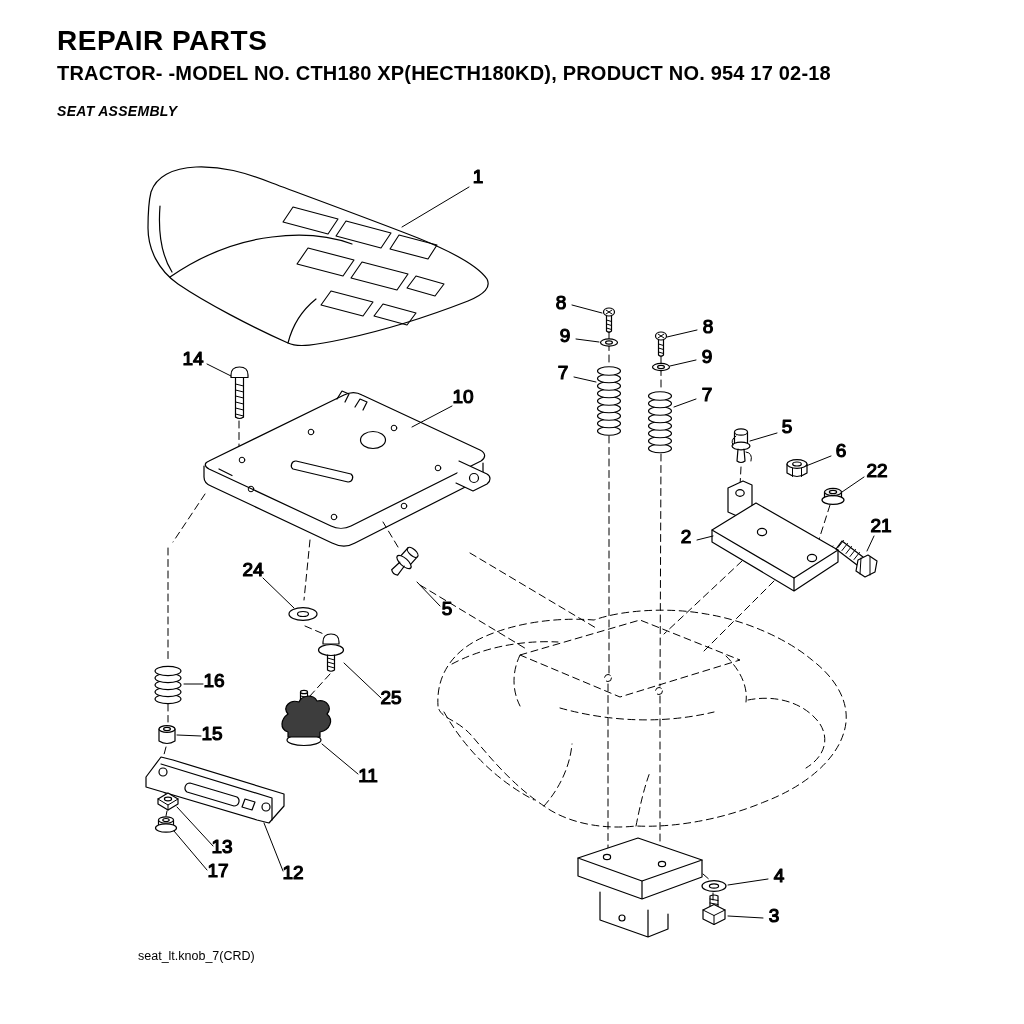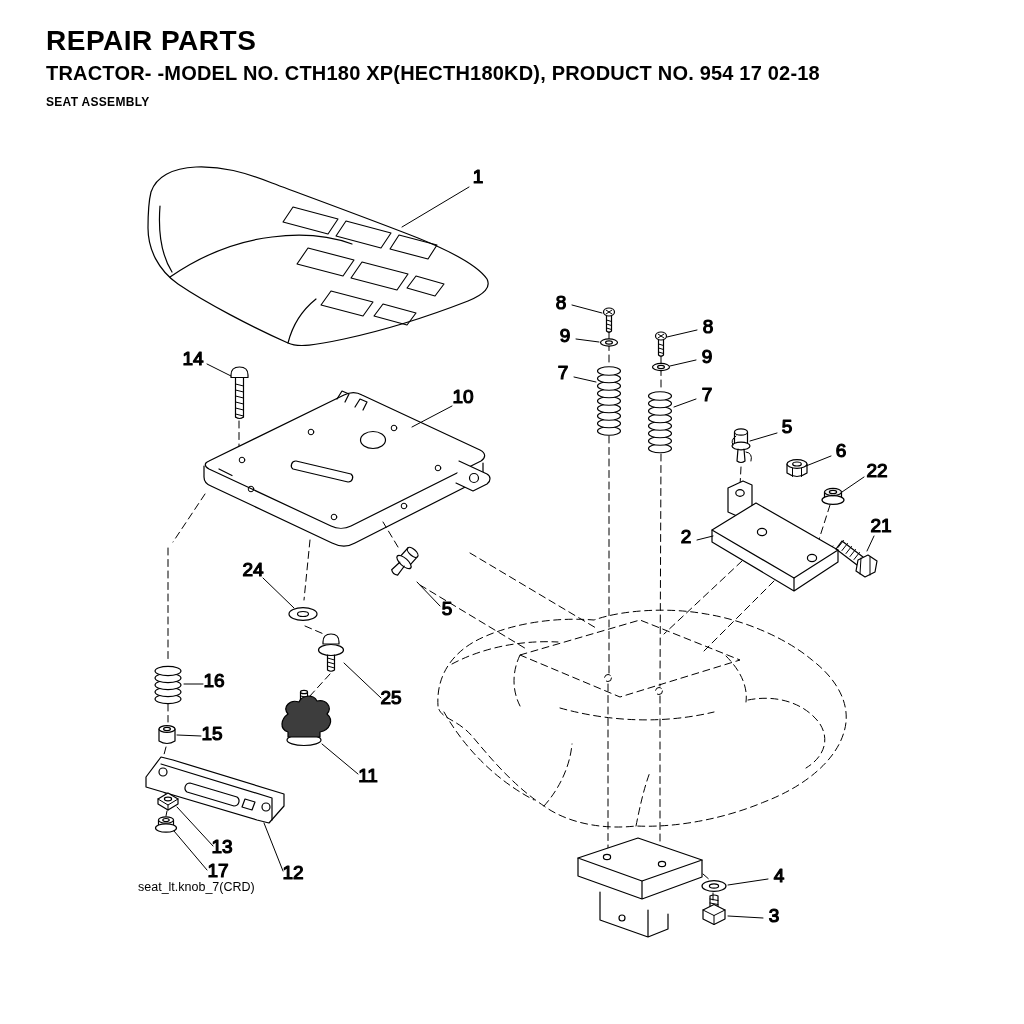--- a/index.html
+++ b/index.html
@@ -1,24 +1,24 @@
 <!DOCTYPE html>
 <html><head>
 <meta charset="utf-8">
 <style>
   html,body{margin:0;padding:0;background:#fff;}
   .page{
     position:relative;width:1024px;height:1024px;background:#fff;
     font-family:"Liberation Sans",sans-serif;color:#000;overflow:hidden;
   }
-  .header{position:absolute;left:46px;top:26px;}
+  .header{position:absolute;left:57px;top:26px;}
   .doc-title{font-size:28px;font-weight:700;letter-spacing:.5px;line-height:1.1;}
   .doc-model{font-size:20px;font-weight:700;margin-top:5px;line-height:1.1;letter-spacing:.2px;}
-  .doc-section{font-size:12px;font-weight:700;margin-top:12px;line-height:1.1;letter-spacing:.3px;}
-  .caption{position:absolute;left:138px;top:880px;font-size:12.5px;}
+  .doc-section{font-size:14px;font-weight:700;margin-top:20px;line-height:1.1;letter-spacing:.3px;font-style:italic;}
+  .caption{position:absolute;left:138px;top:949px;font-size:12.5px;}
   svg.diagram{position:absolute;left:0;top:0;}
   .callout-num{font-family:"Liberation Sans",sans-serif;font-size:19px;fill:#000;}
   .leader-line{stroke:#000;stroke-width:1;}
 </style>
 </head>
 <body>
 
 <div class="page">
 
   <div class="header">

